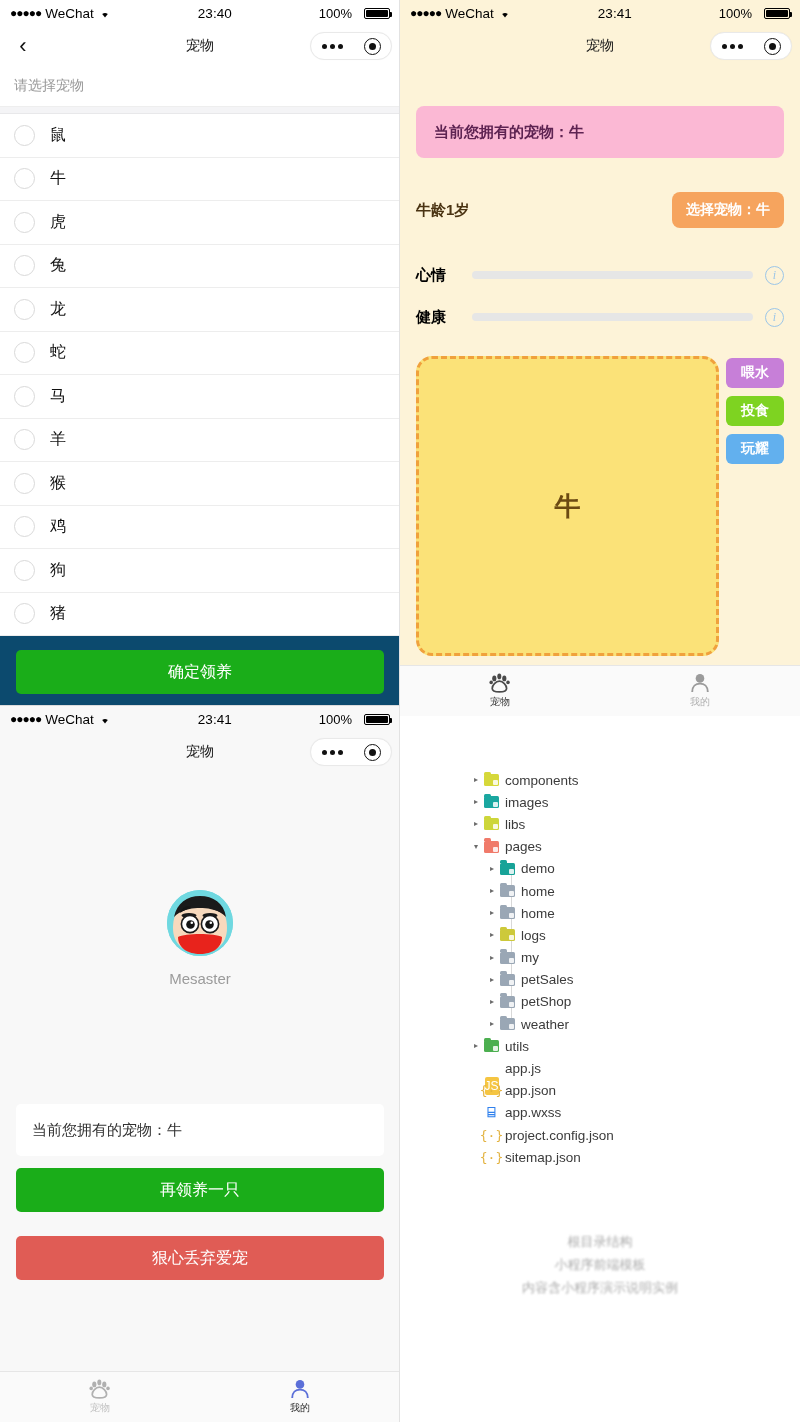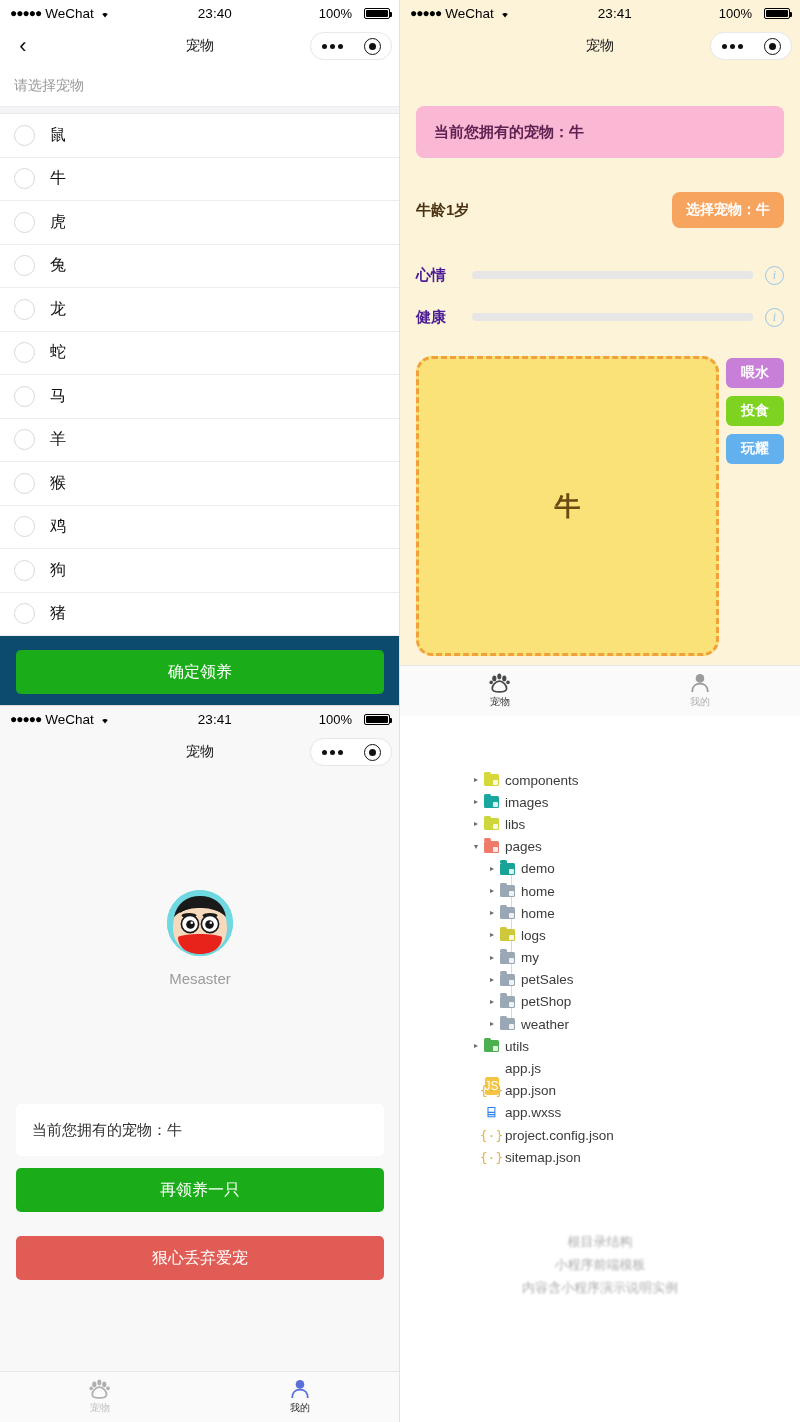--- a/index.html
+++ b/index.html
@@ -144,21 +144,21 @@
   .select-pet-btn {
     background: #f7a košík; text-align: center; }
   .select-pet-btn {
     background: #f6a45e; color: #fff; font-size: 14px; font-weight: bold;
     border: none; border-radius: 8px; padding: 9px 14px; font-family: inherit;
   }
   .stat-row {
     margin: 0 16px; height: 42px; display: flex; align-items: center; gap: 12px;
   }
   .stat-row.first { margin-top: 26px; }
-  .stat-label { width: 44px; font-size: 15px; color: #4c1d95; font-weight: bold; }
+  .stat-label { width: 44px; font-size: 15px; color: #000000; font-weight: bold; }
   .bar-track {
     flex: 1; height: 8px; border-radius: 4px; background: #e6e6e6; overflow: hidden;
   }
   .bar-fill { height: 100%; border-radius: 4px; background: #f9b4cd; }
   .info-icon {
     width: 19px; height: 19px; border-radius: 50%; border: 1.5px solid #9cc6e8;
     color: #9cc6e8; font-size: 12px; display: flex; align-items: center; justify-content: center;
     font-family: "Liberation Serif", serif; font-style: italic; flex: 0 0 auto;
   }
   .pet-stage-wrap { position: relative; margin: 18px 16px 0; height: 300px; }

